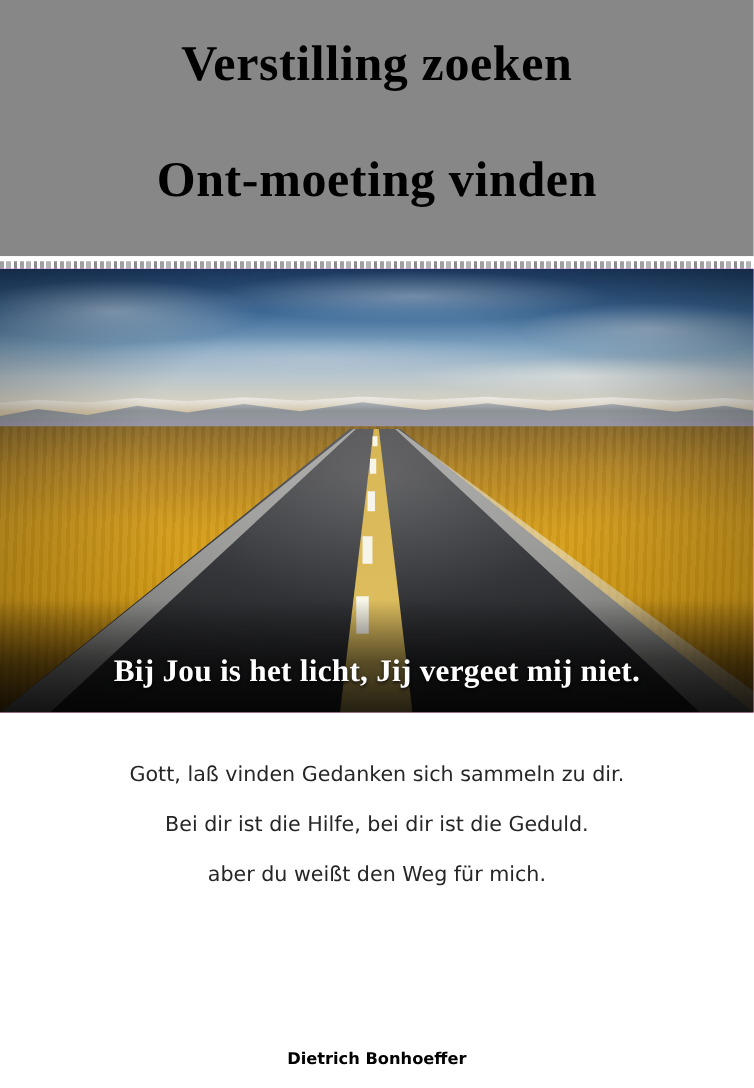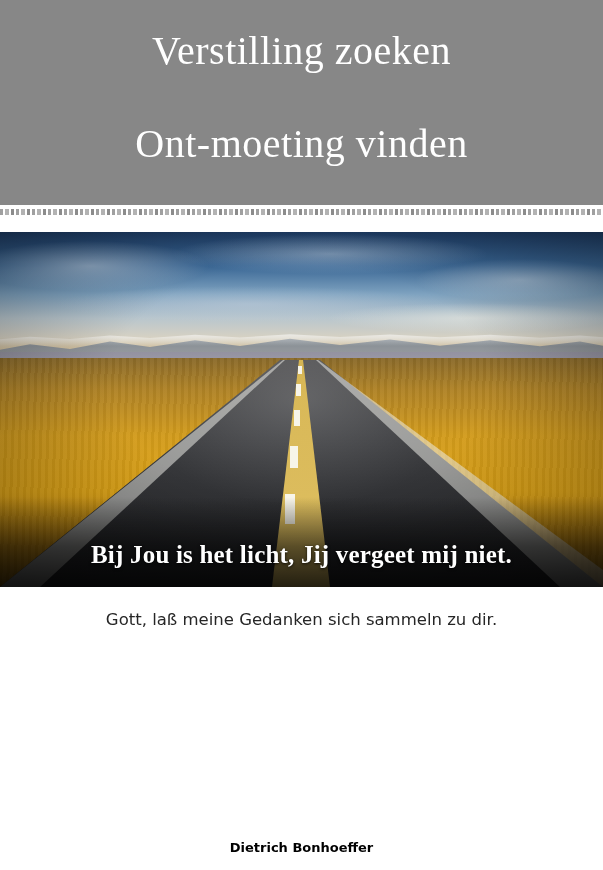--- a/index.html
+++ b/index.html
@@ -31,24 +31,24 @@
     background: #878787;
     display: flex;
     flex-direction: column;
     align-items: center;
     justify-content: flex-start;
     box-sizing: border-box;
     padding-top: 24px;
   }
   .title-line {
     font-family: "Liberation Serif", serif;
-    color: #ffffff;
+    color: #000000;
     font-size: 40px;
     line-height: 1.05;
-    font-weight: 400;
+    font-weight: 700;
     letter-spacing: 0.5px;
     text-align: center;
     white-space: nowrap;
   }
   .title-line.first {
     margin-top: 6px;
   }
   .title-line.second {
     margin-top: 51px;
   }
@@ -77,21 +77,21 @@
         #ffffff 9px, #ffffff 11px,
         #777777 11px, #777777 14px,
         #ffffff 14px, #ffffff 16px
       );
     opacity: 0.85;
   }
 
   
   .photo {
     position: absolute;
-    top: 232px;
+    top: 215px;
     left: 0;
     width: 603px;
     height: 355px;
     overflow: hidden;
     background: #d946ef;
   }
   
   .sky {
     position: absolute;
     top: 0; left: 0;
@@ -281,18 +281,20 @@
     <div class="dash" style="left:290px; top:214px; width:8px; height:22px;"></div>
     <div class="dash" style="left:285px; top:262px; width:10px; height:30px;"></div>
 
     <div class="photo-vignette"></div>
     <div class="photo-bottom-fade"></div>
 
     <div class="caption">Bij Jou is het licht, Jij vergeet mij niet.</div>
   </div>
 
   <div class="prayer">
-    <div class="prayer-line">Gott, laß meine Gedanken sich sammeln zu dir.</div>
+    <div class="prayer-line">Gott, laß vinden Gedanken sich sammeln zu dir.</div>
+    <div class="prayer-line">Bei dir ist die Hilfe, bei dir ist die Geduld.</div>
+    <div class="prayer-line">aber du weißt den Weg für mich.</div>
   </div>
 
   <div class="author">Dietrich Bonhoeffer</div>
 
 </div>
 
 </body></html>

